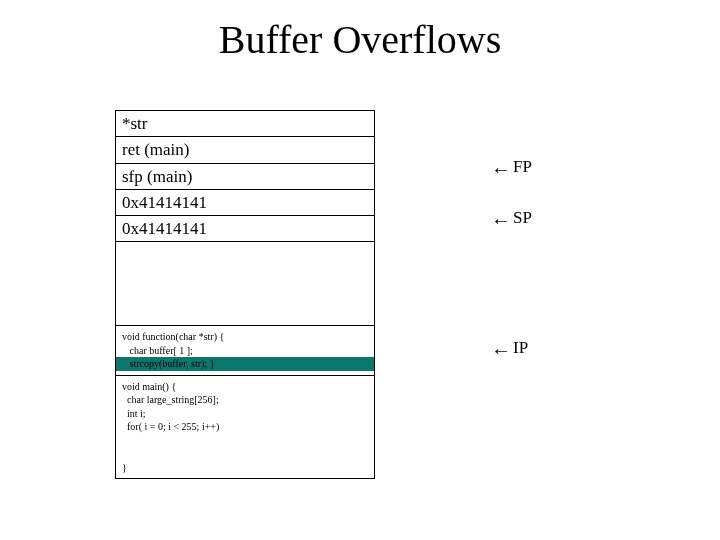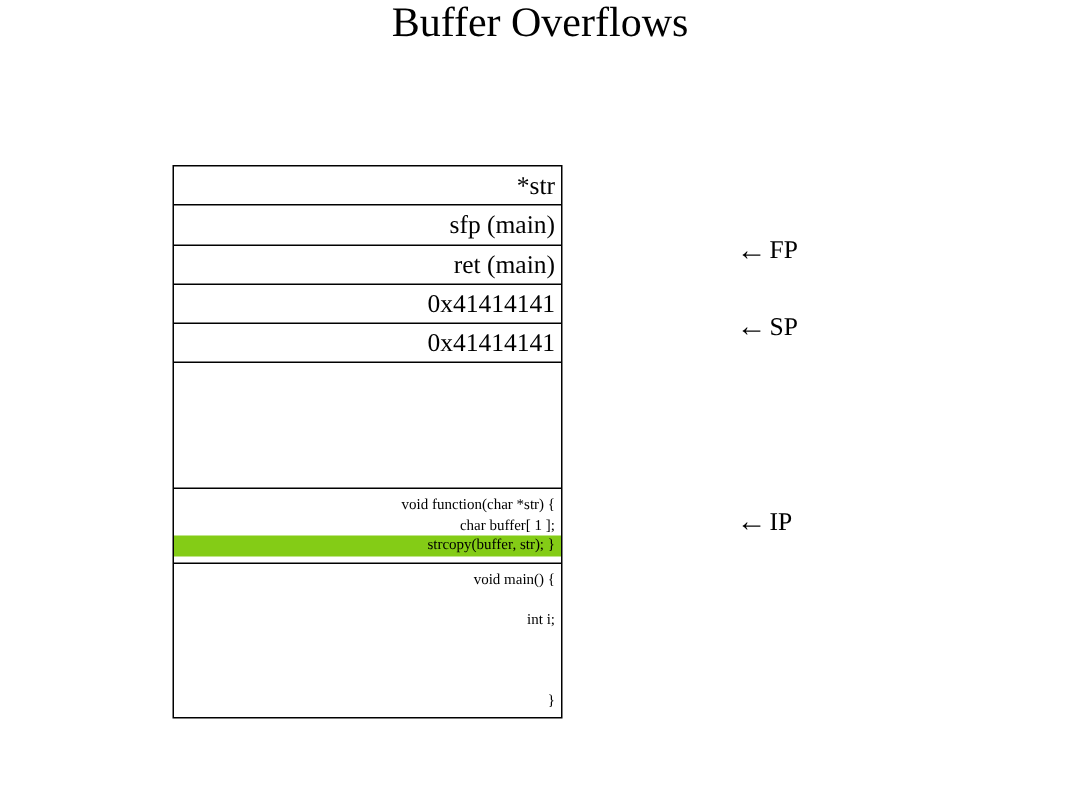--- a/index.html
+++ b/index.html
@@ -6,53 +6,52 @@
   body {
     width: 720px;
     height: 540px;
     background: #fff;
     font-family: "Times New Roman", Times, serif;
     color: #000;
     position: relative;
   }
   .title {
     text-align: center;
-    font-size: 28px;
-    padding-top: 0;
+    font-size: 40px;
+    padding-top: 16px;
     font-weight: normal;
   }
   .diagram-area {
     position: absolute;
     left: 115px;
     top: 110px;
     width: 480px;
   }
   .stack {
     width: 260px;
     border: 1px solid #000;
     font-size: 17px;
   }
   .cell {
     border-top: 1px solid #000;
     padding: 2px 4px 2px 6px;
     line-height: 1.25;
     position: relative;
-    text-align: right;
   }
   .cell:first-child { border-top: none; }
   .cell.tall { height: 84px; }
   .cell.code {
     font-size: 10px;
     font-family: "Times New Roman", Times, serif;
     padding: 4px 4px 4px 6px;
     line-height: 1.35;
   }
   .cell.code .line { white-space: pre; }
   .highlight {
-    background: #84cc16;
+    background: #0f766e;
     display: block;
     margin: 0 -4px 0 -6px;
     padding: 0 4px 0 6px;
     white-space: pre;
   }
   .ptr {
     position: absolute;
     display: flex;
     align-items: center;
     font-size: 17px;
@@ -70,35 +69,35 @@
 </style>
 </head>
 <body>
 
 <h1 class="title">Buffer Overflows</h1>
 
 <div class="diagram-area">
 
   <div class="stack">
     <div class="cell">*str</div>
+    <div class="cell">ret (main)</div>
     <div class="cell">sfp (main)</div>
-    <div class="cell">ret (main)</div>
     <div class="cell">0x41414141</div>
     <div class="cell">0x41414141</div>
     <div class="cell tall"></div>
     <div class="cell code">
       <span class="line">void function(char *str) {</span><br>
       <span class="line">   char buffer[ 1 ];</span><br>
       <span class="highlight">   strcopy(buffer, str); }</span>
     </div>
     <div class="cell code">
       <span class="line">void main() {</span><br>
-      <br>
+      <span class="line">  char large_string[256];</span><br>
       <span class="line">  int i;</span><br>
-      <br>
+      <span class="line">  for( i = 0; i &lt; 255; i++)</span><br>
       <br>
       <br>
       <span class="line">}</span>
     </div>
   </div>
 
   <div class="ptr fp">
     <span class="arrow">←</span>
     <span class="lbl">FP</span>
   </div>

